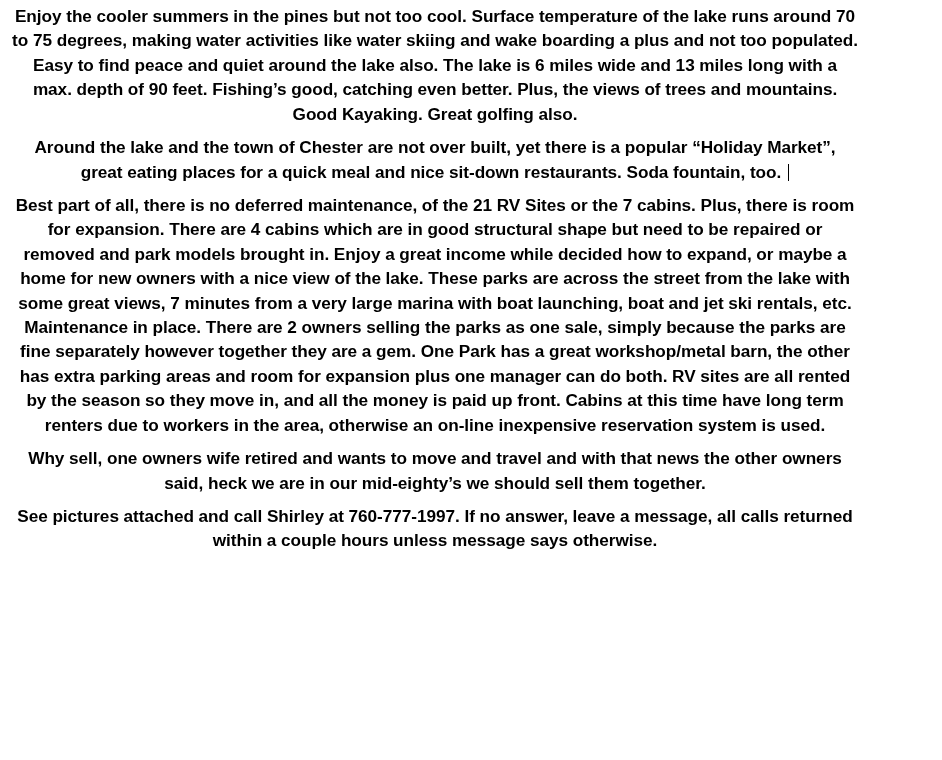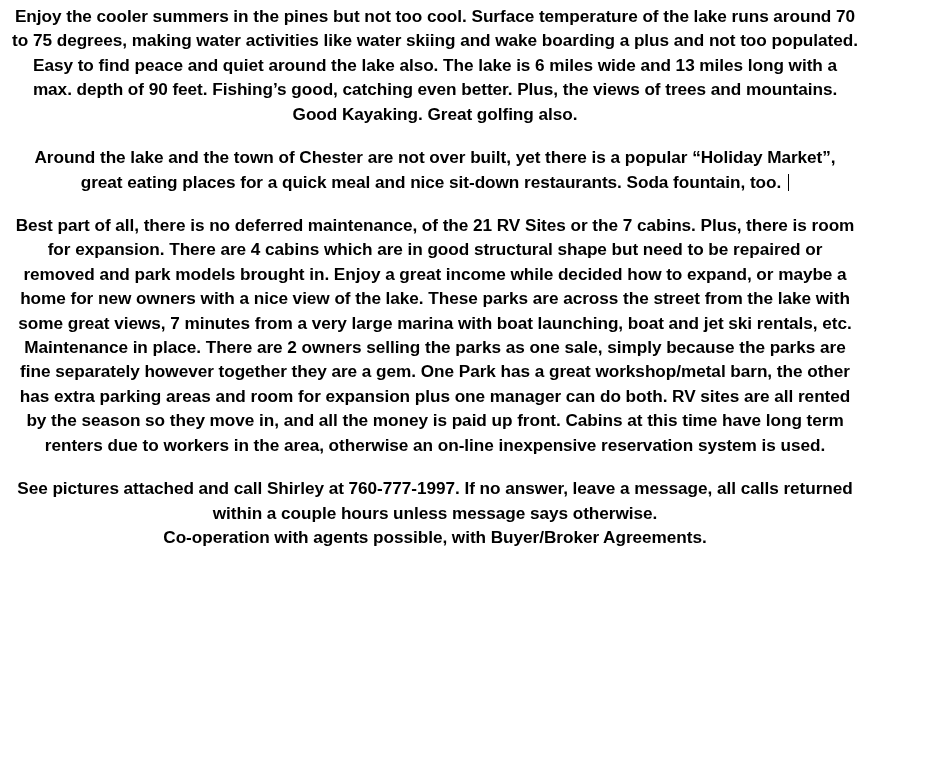--- a/index.html
+++ b/index.html
@@ -21,21 +21,21 @@
   }
   .para {
     font-size: 17.2px;
     font-weight: bold;
     line-height: 1.42;
     text-align: center;
     margin: 0 0 0 0;
     letter-spacing: -0.05px;
   }
   .para + .para {
-    margin-top: 19px;
+    margin-top: 9px;
   }
   .cursor {
     display: inline-block;
     width: 1px;
     height: 17px;
     background: #000;
     vertical-align: -3px;
     margin-left: 7px;
   }
 </style>
@@ -50,19 +50,21 @@
 
   <p class="para">
     <span>Around the lake and the town of Chester are not over built, yet there is a popular “Holiday Market”, great eating places for a quick meal and nice sit-down restaurants.  Soda fountain, too.</span><span class="cursor"></span><br>
   </p>
 
   <p class="para">
     <span>Best part of all, there is no deferred maintenance, of the 21 RV Sites or the 7 cabins. Plus, there is room for expansion.  There are 4 cabins which are in good structural shape but need to be repaired or removed and park models brought in.  Enjoy a great income while decided how to expand, or maybe a home for new owners with a nice view of the lake.  These parks are across the street from the lake with some great views, 7 minutes from a very large marina with boat launching, boat and jet ski rentals, etc.  Maintenance in place.  There are 2 owners selling the parks as one sale, simply because the parks are fine separately however together they are a gem.  One Park has a great workshop/metal barn, the other has extra parking areas and room for expansion plus one manager can do both. RV sites are all rented by the season so they move in, and all the money is paid up front.  Cabins at this time have long term renters due to workers in the area, otherwise an on-line inexpensive reservation system is used.</span>
   </p>
 
 
+  <p class="para">
+    <span>Why sell, one owners wife retired and wants to move and travel and with that news the other owners said, heck we are in our mid-eighty’s we should sell them together.</span>
+  </p>
 
   <p class="para">
     <span>See pictures attached and call Shirley at 760-777-1997.  If no answer, leave a message, all calls returned within a couple hours unless message says otherwise.</span><br>
-    <span>Co-operation with agents possible, with Buyer/Broker Agreements.</span>
   </p>
 
 </div>
 
 </body></html>

